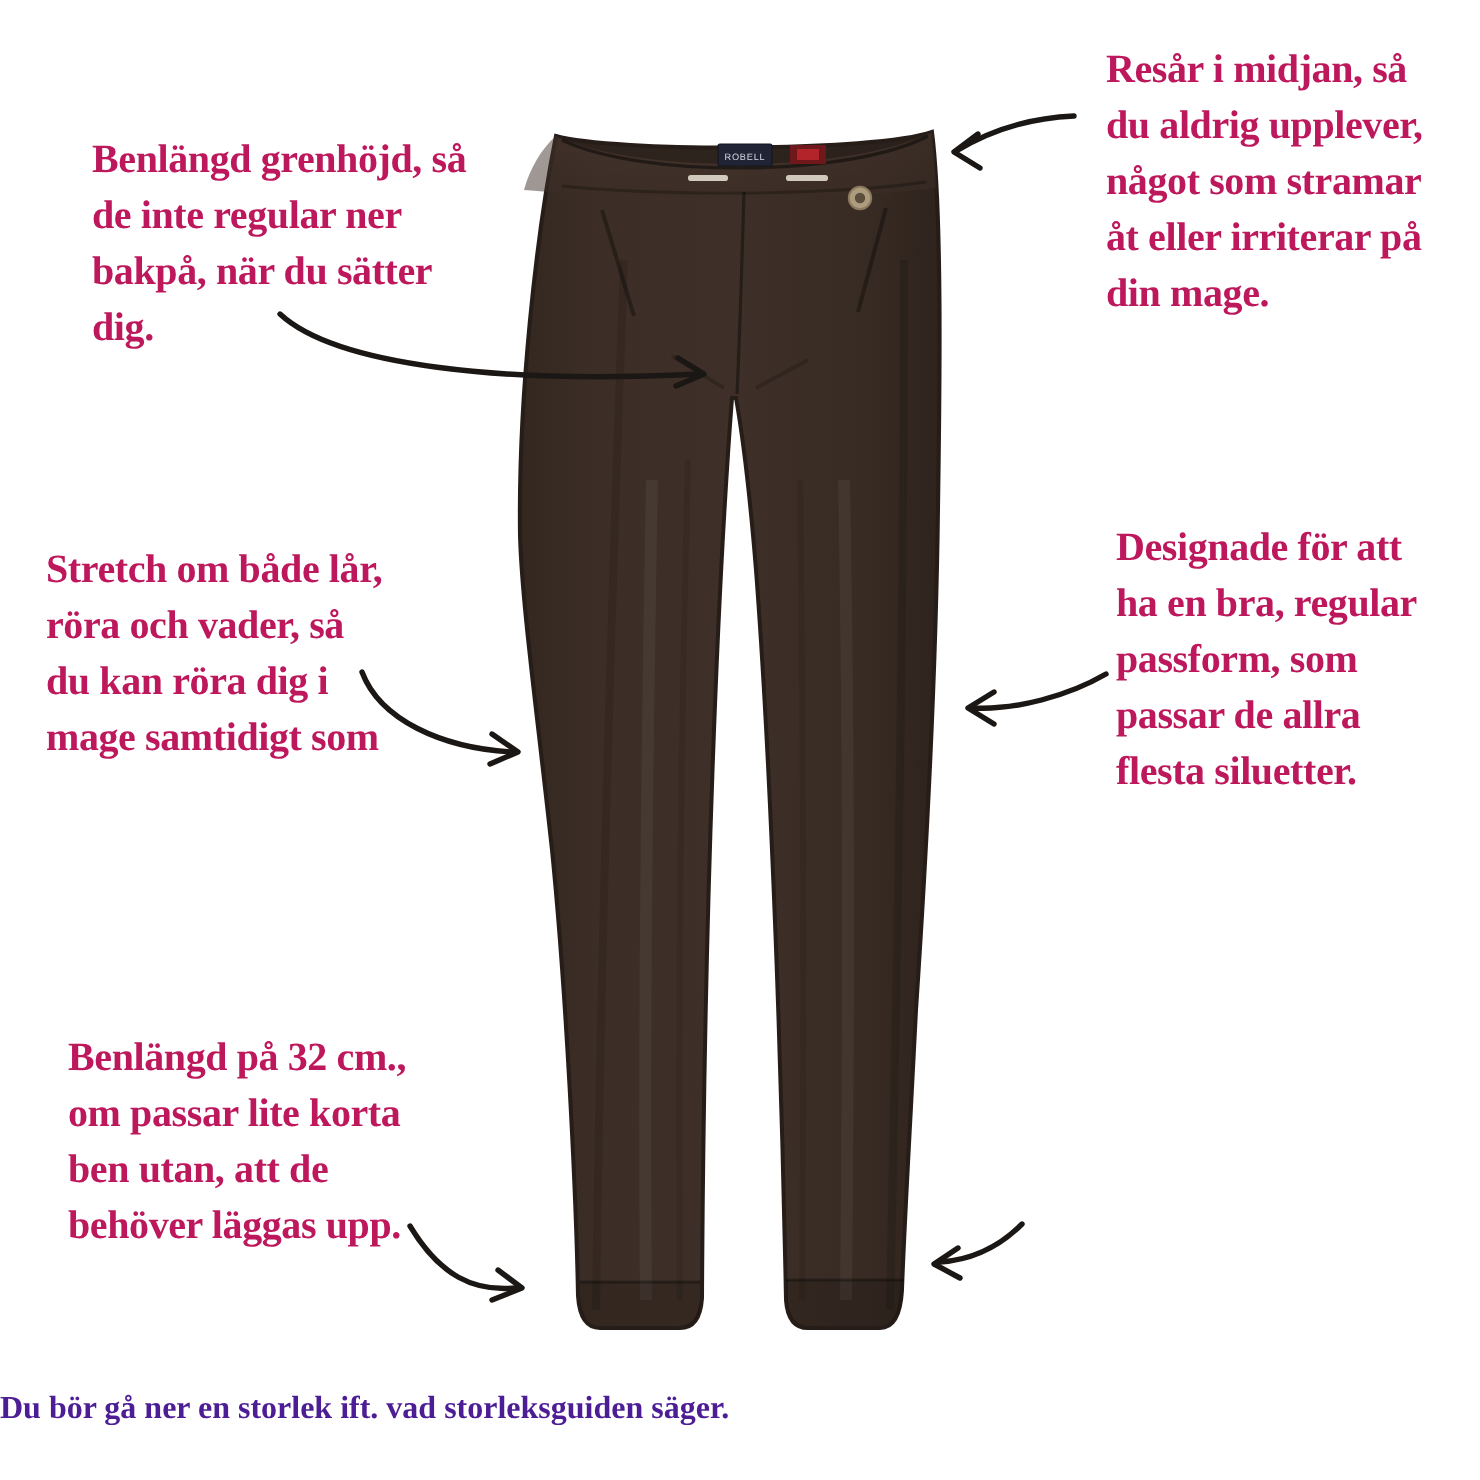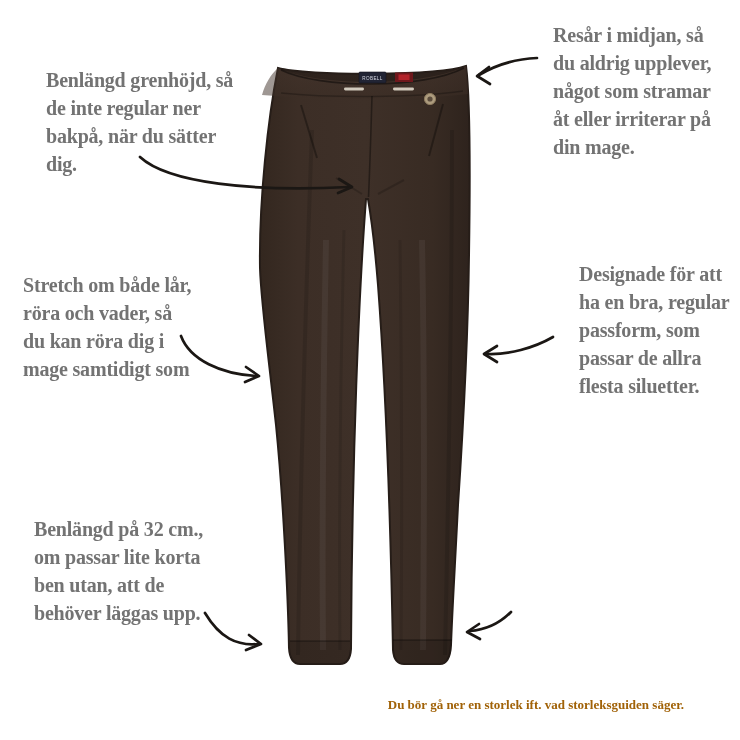--- a/index.html
+++ b/index.html
@@ -8,31 +8,31 @@
     background:#ffffff;
     font-family:"Liberation Serif", serif;
   }
   .stage{position:absolute;inset:0;width:740px;height:740px;}
   .ann{
     position:absolute;
     font-weight:700;
     font-size:20px;
     line-height:28px;
     letter-spacing:-0.2px;
-    color:#737373;
+    color:#be185d;
     white-space:nowrap;
   }
   .footer-note{
     position:absolute;
     left:0;top:692px;width:684px;
-    text-align:right;
+    text-align:left;
     font-weight:700;
-    font-size:13px;
+    font-size:16px;
     line-height:26px;
-    color:#a16207;
+    color:#4c1d95;
     white-space:nowrap;
   }
   svg{position:absolute;left:0;top:0;}
 </style>
 </head>
 <body>
 
 <div class="stage">
 
   <svg width="740" height="740" viewBox="0 0 740 740">
@@ -162,21 +162,21 @@
     <div>din mage.</div>
   </div>
 
   <div class="ann" style="left:23px;top:271px">
     <div>Stretch om både lår,</div>
     <div>röra och vader, så</div>
     <div>du kan röra dig i</div>
     <div>mage samtidigt som</div>
   </div>
 
-  <div class="ann" style="left:579px;top:260px">
+  <div class="ann" style="left:558px;top:260px">
     <div>Designade för att</div>
     <div>ha en bra, regular</div>
     <div>passform, som</div>
     <div>passar de allra</div>
     <div>flesta siluetter.</div>
   </div>
 
   <div class="ann" style="left:34px;top:515px">
     <div>Benlängd på 32 cm.,</div>
     <div>om passar lite korta</div>

